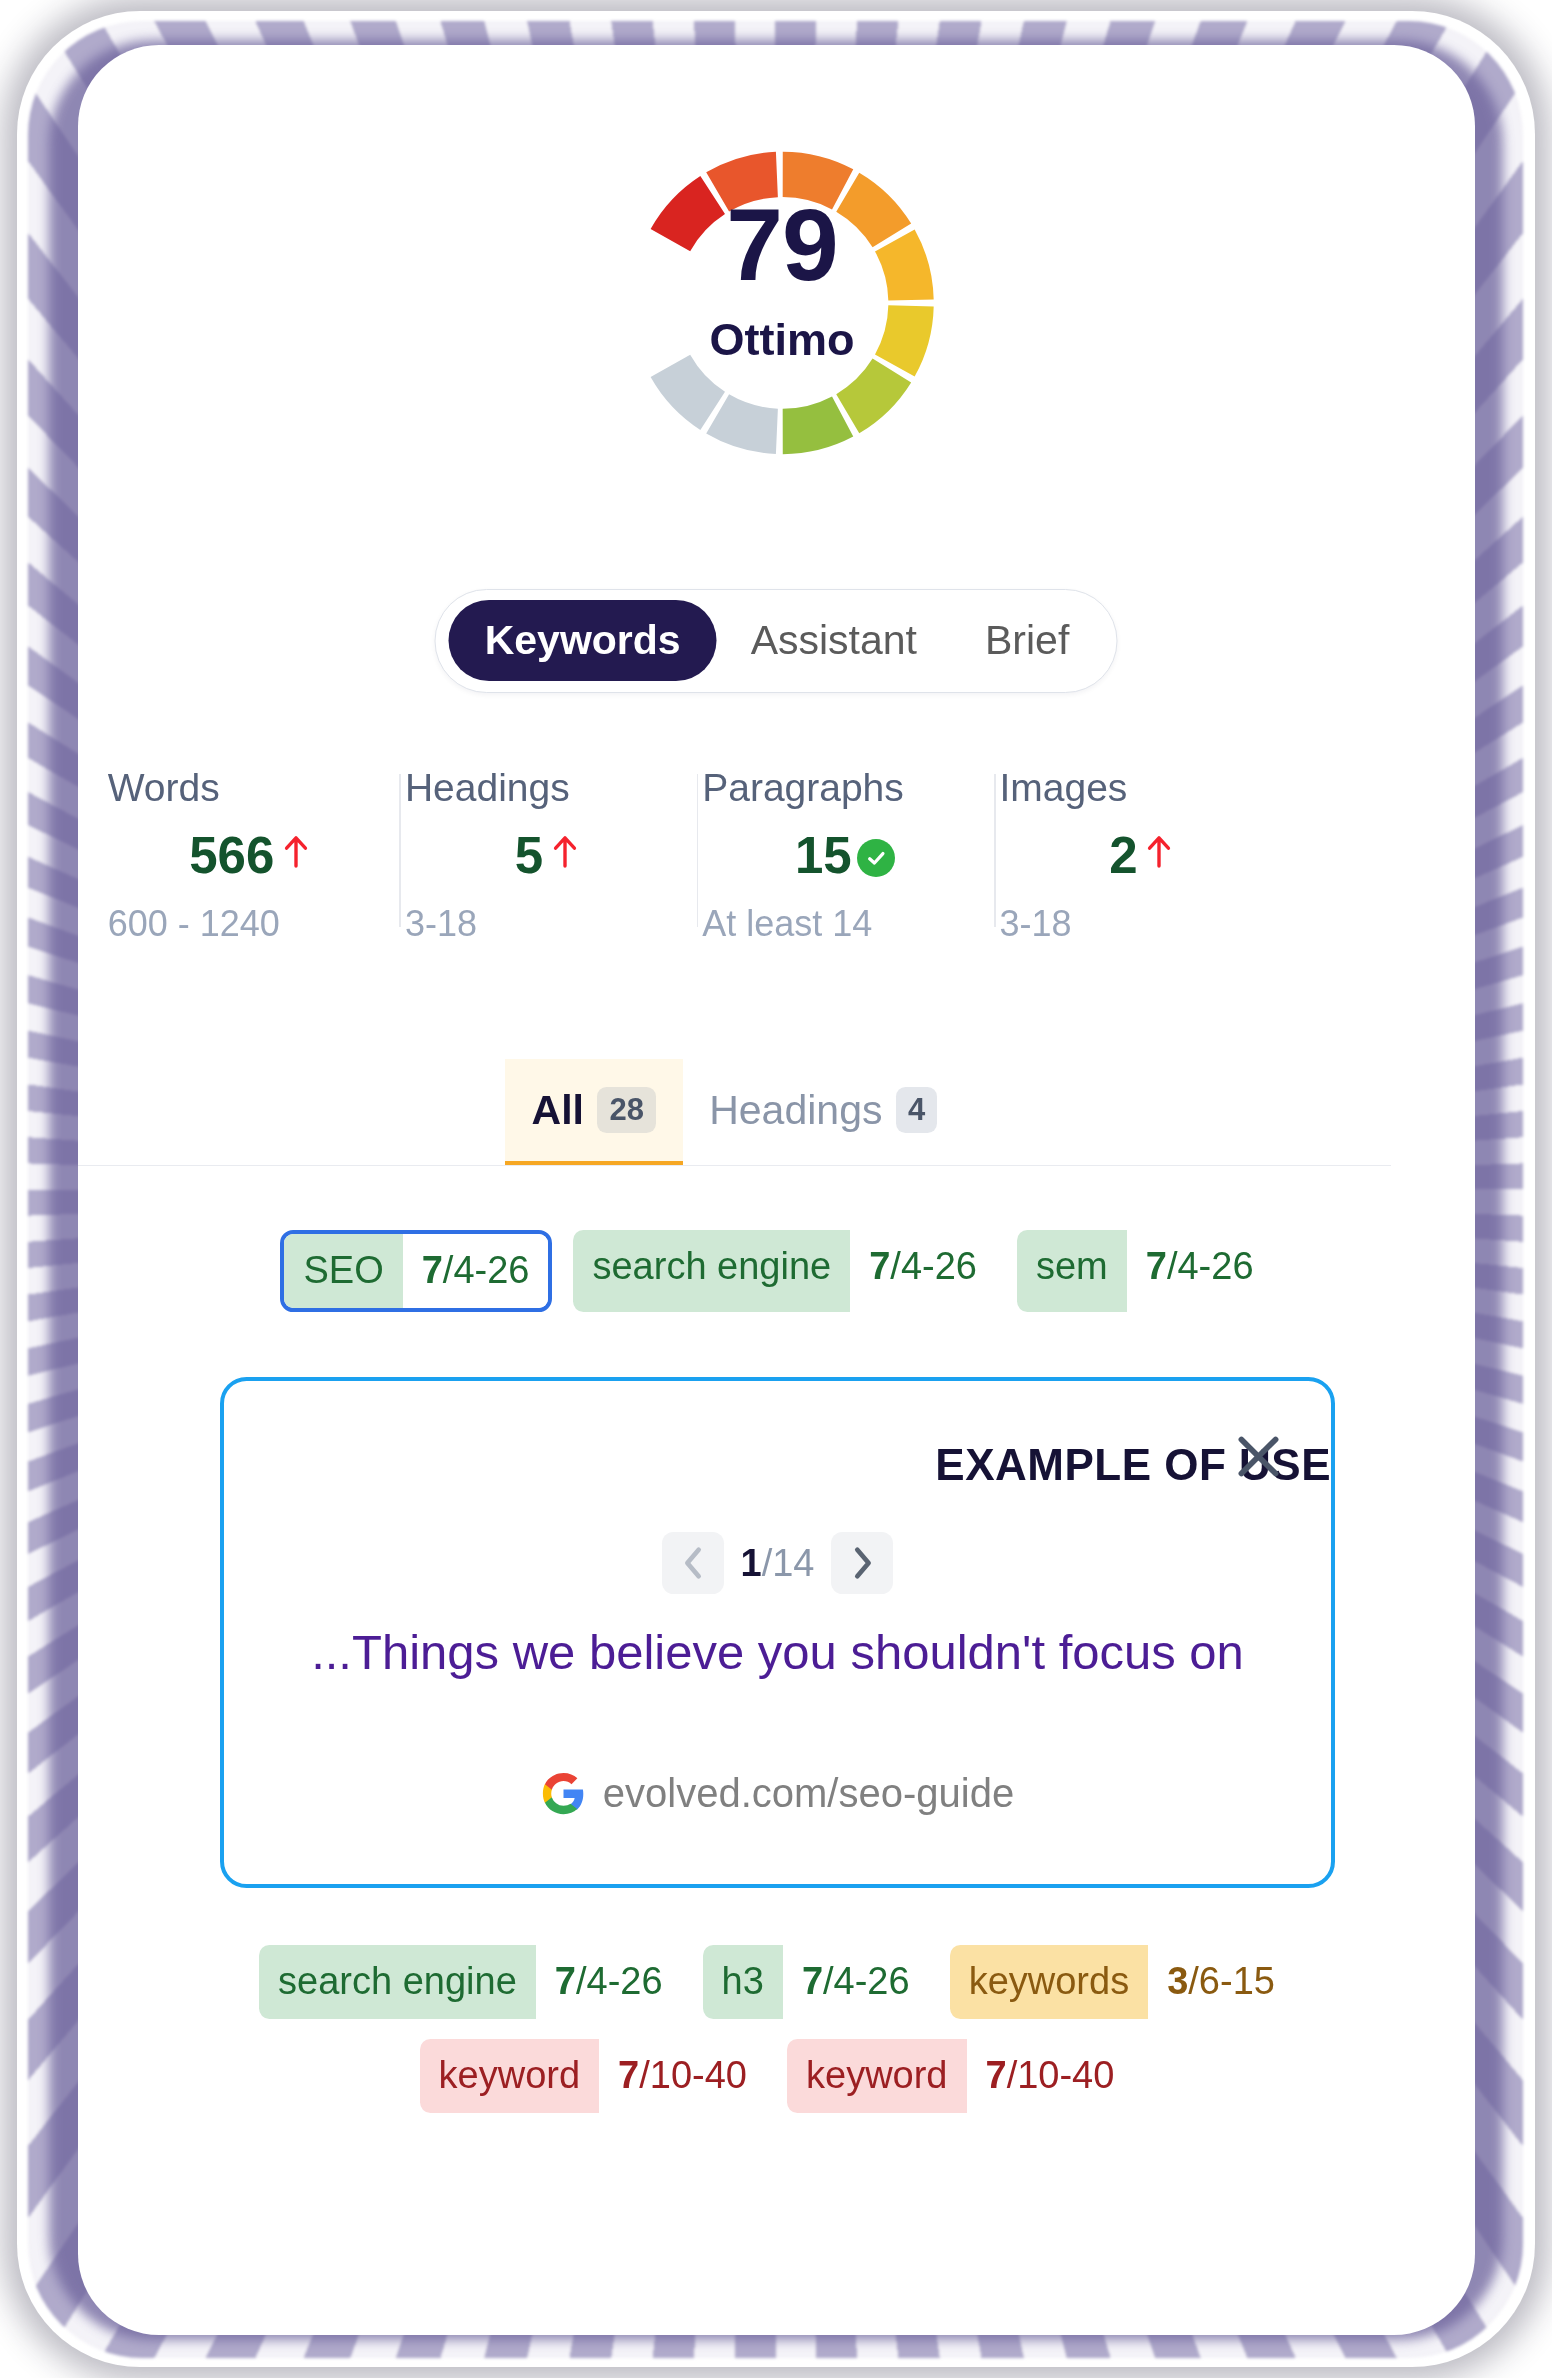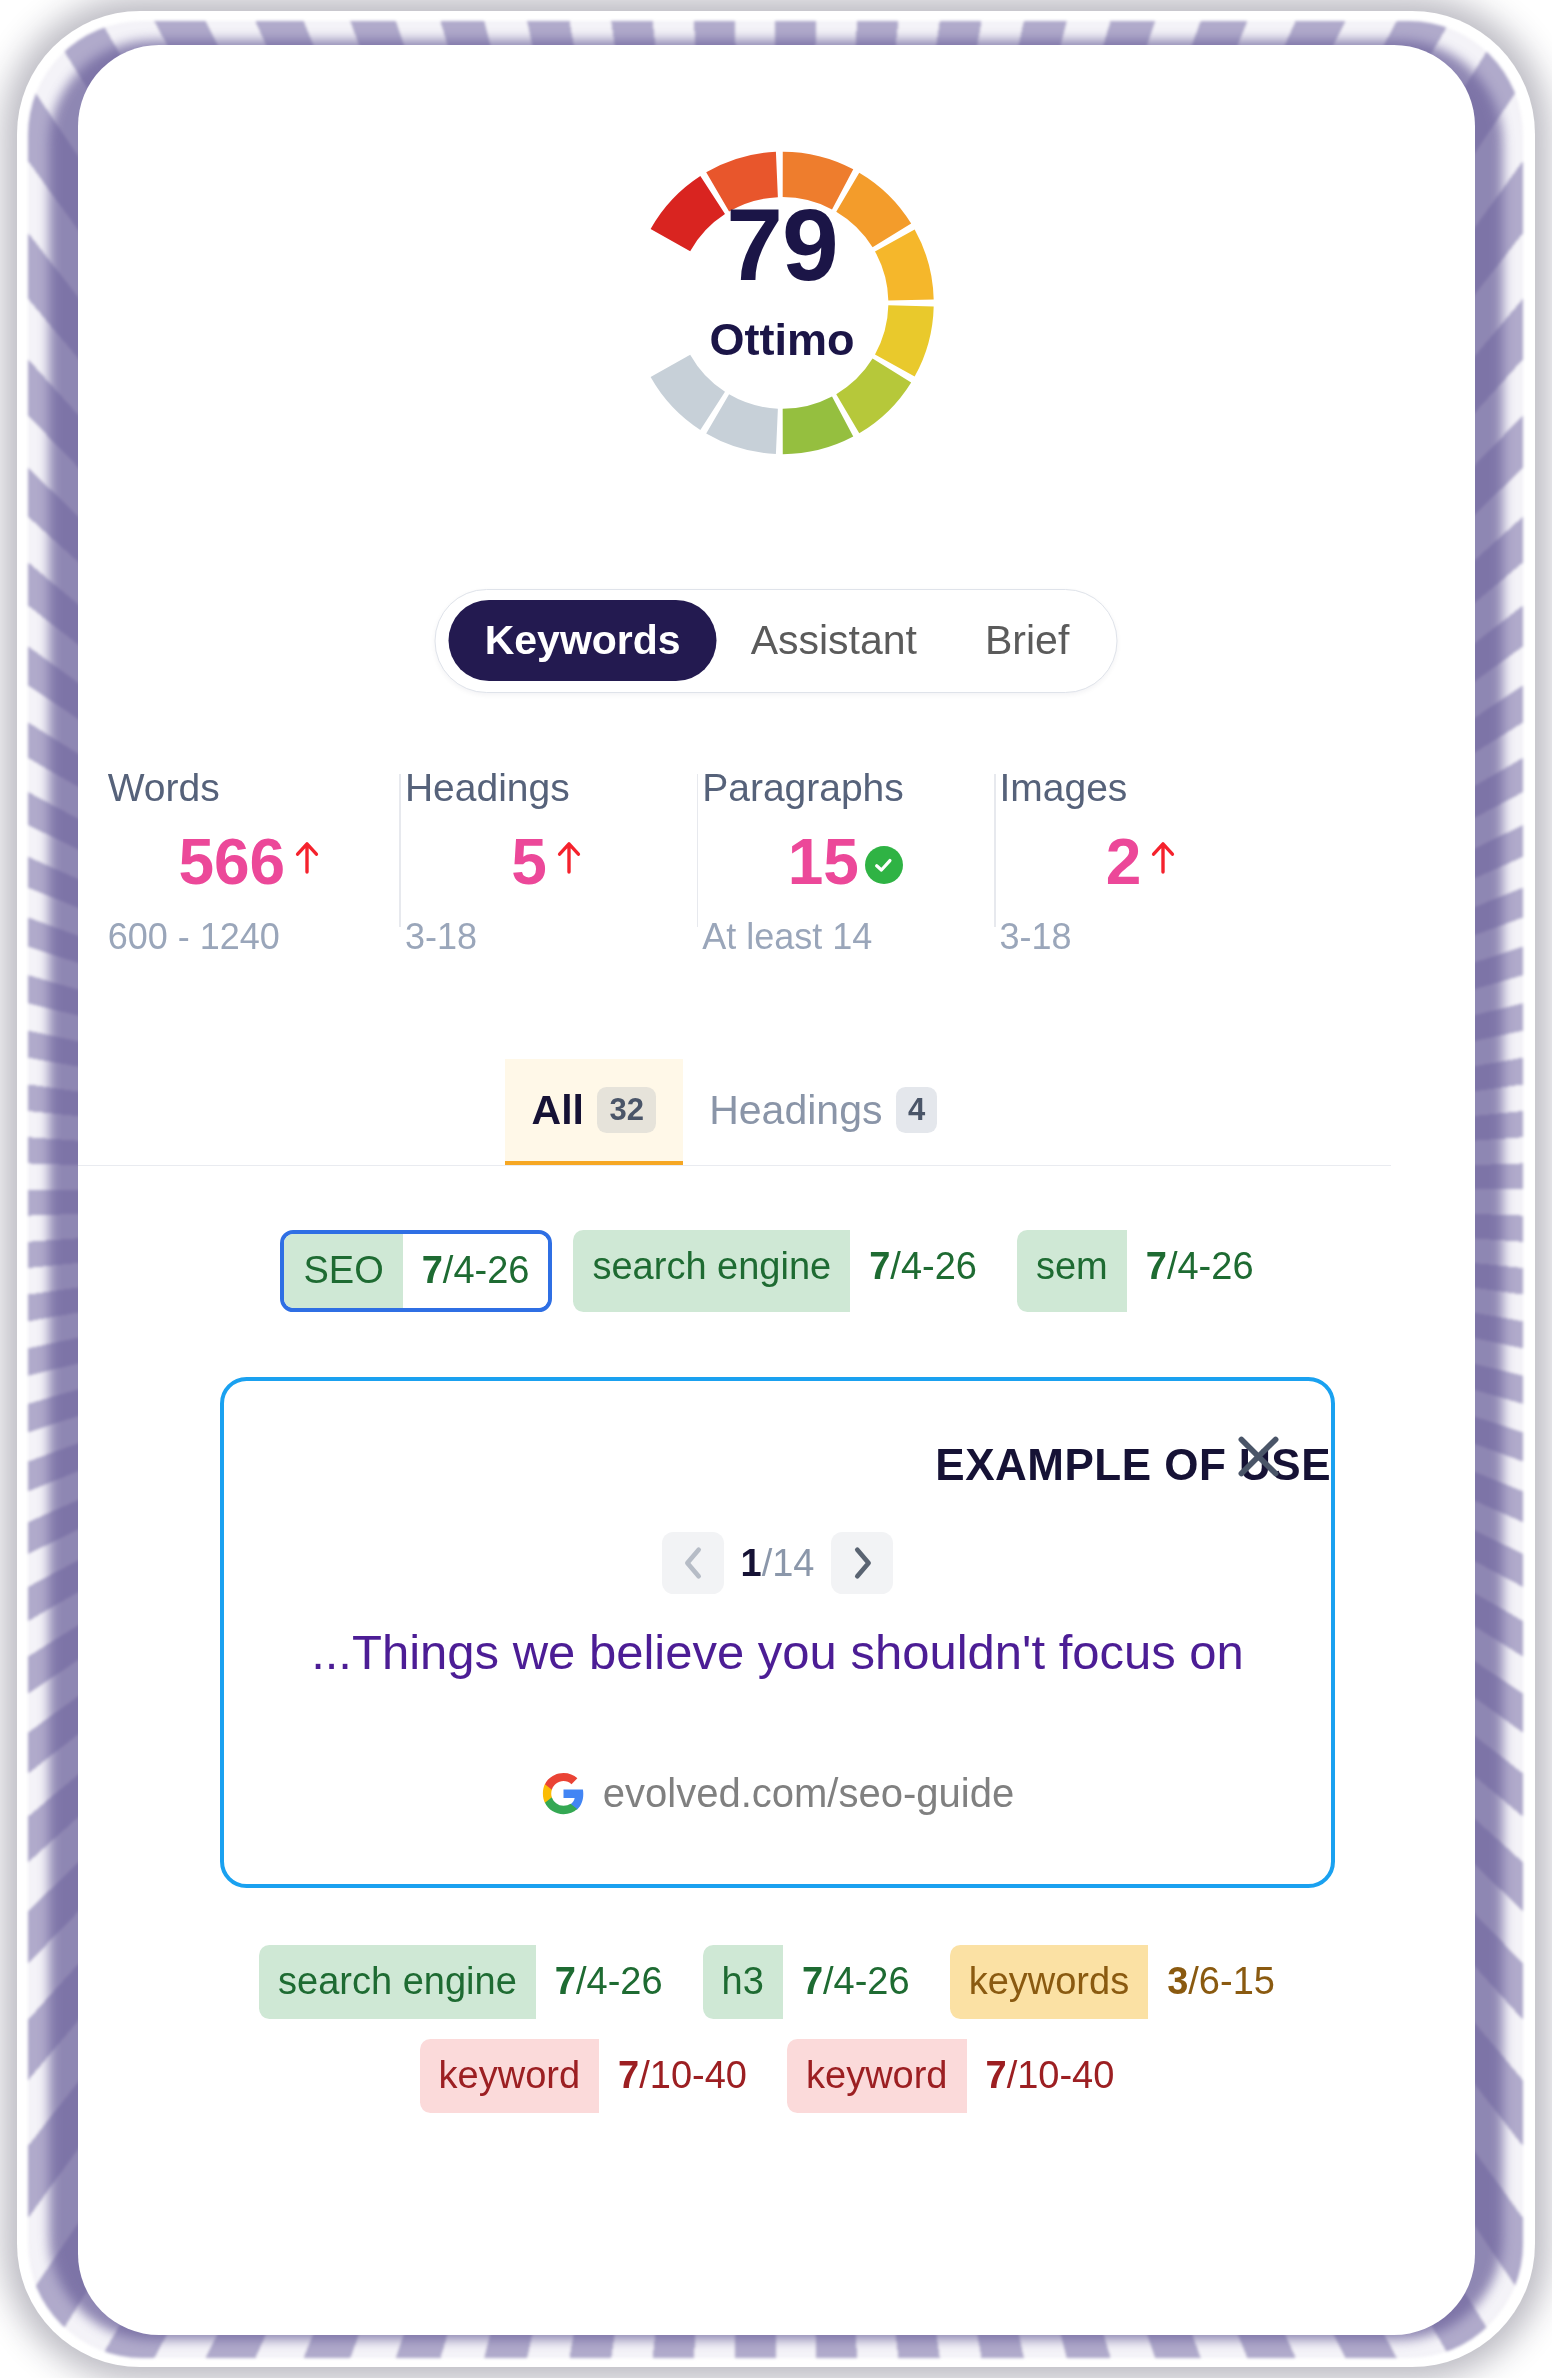--- a/index.html
+++ b/index.html
@@ -148,23 +148,23 @@
   }
   .stat-value-row {
     display: flex;
     align-items: center;
     justify-content: center;
     gap: 5.7px;
     line-height: 1;
     margin-bottom: 24.6px;
   }
   .stat-value {
-    font-size: 64px;
-    font-weight: 700;
-    color: #ec4899;
+    font-size: 51px;
+    font-weight: 700;
+    color: #14532d;
     line-height: 1;
   }
   .arrow-up {
     color: #f5222d;
     font-size: 38px;
     line-height: 1;
     font-weight: 400;
     position: relative;
     top: -1.9px;
   }
@@ -433,21 +433,21 @@
               <path d="M17 36 L17 7 M7 17 L17 6 L27 17" fill="none" stroke="#f5222d" stroke-width="3.6" stroke-linecap="round" stroke-linejoin="round"></path>
             </svg></span>
         </div>
         <div class="stat-range">3-18</div>
       </div>
     </div>
 
   <div id="filters">
       <div class="filter-tab active">
         <span>All</span>
-        <span class="filter-count">32</span>
+        <span class="filter-count">28</span>
       </div>
       <div class="filter-tab">
         <span>Headings</span>
         <span class="filter-count">4</span>
       </div>
     </div>
 
   <div class="chip-row" id="chip-row-1">
       <div class="chip green selected">
         <span class="chip-term">SEO</span>

